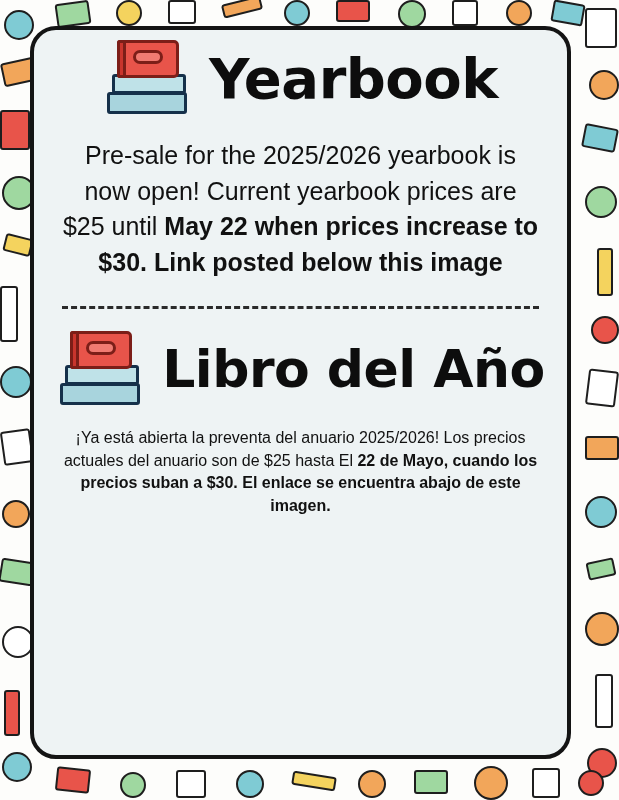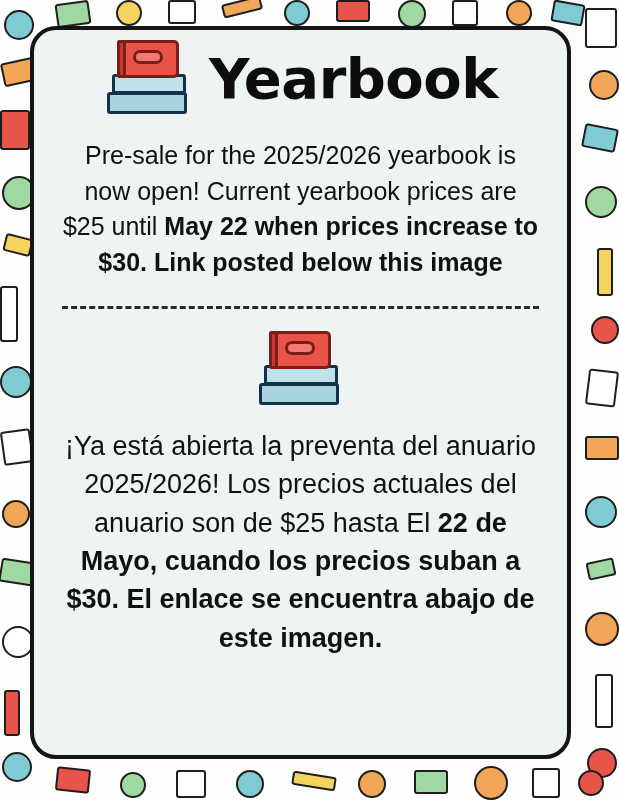--- a/index.html
+++ b/index.html
@@ -73,21 +73,21 @@
     color: #111111;
     text-align: center;
     line-height: 1.42;
     font-weight: 400;
   }
   #body-en {
     font-size: 25px;
     margin: 16px 8px 0 8px;
   }
   #body-es {
-    font-size: 27px;
+    font-size: 16px;
     margin: 14px 4px 0 4px;
   }
   .body-text b { font-weight: 700; }
 
   .divider {
     margin: 26px 8px 12px 8px;
     border-top: 3px dashed #2a2a2a;
     height: 0;
   }
 
@@ -208,20 +208,21 @@
     <div class="divider"></div>
 
     <div class="section-head">
       <div class="books-icon">
         <div class="bk bk-bottom"></div>
         <div class="bk bk-mid"></div>
         <div class="bk bk-top"></div>
         <div class="bk bk-spine"></div>
         <div class="bk bk-top-oval"></div>
       </div>
+      <div id="title-es" class="title">Libro del Año</div>
     </div>
 
     <div id="body-es" class="body-text">
       <span>¡Ya está abierta la preventa del anuario 2025/2026! Los precios actuales del anuario son de $25 hasta El </span><b>22 de Mayo, cuando los precios suban a $30. El enlace se encuentra abajo de este imagen.</b>
     </div>
 
   </div>
 </div>
 
 </body></html>

